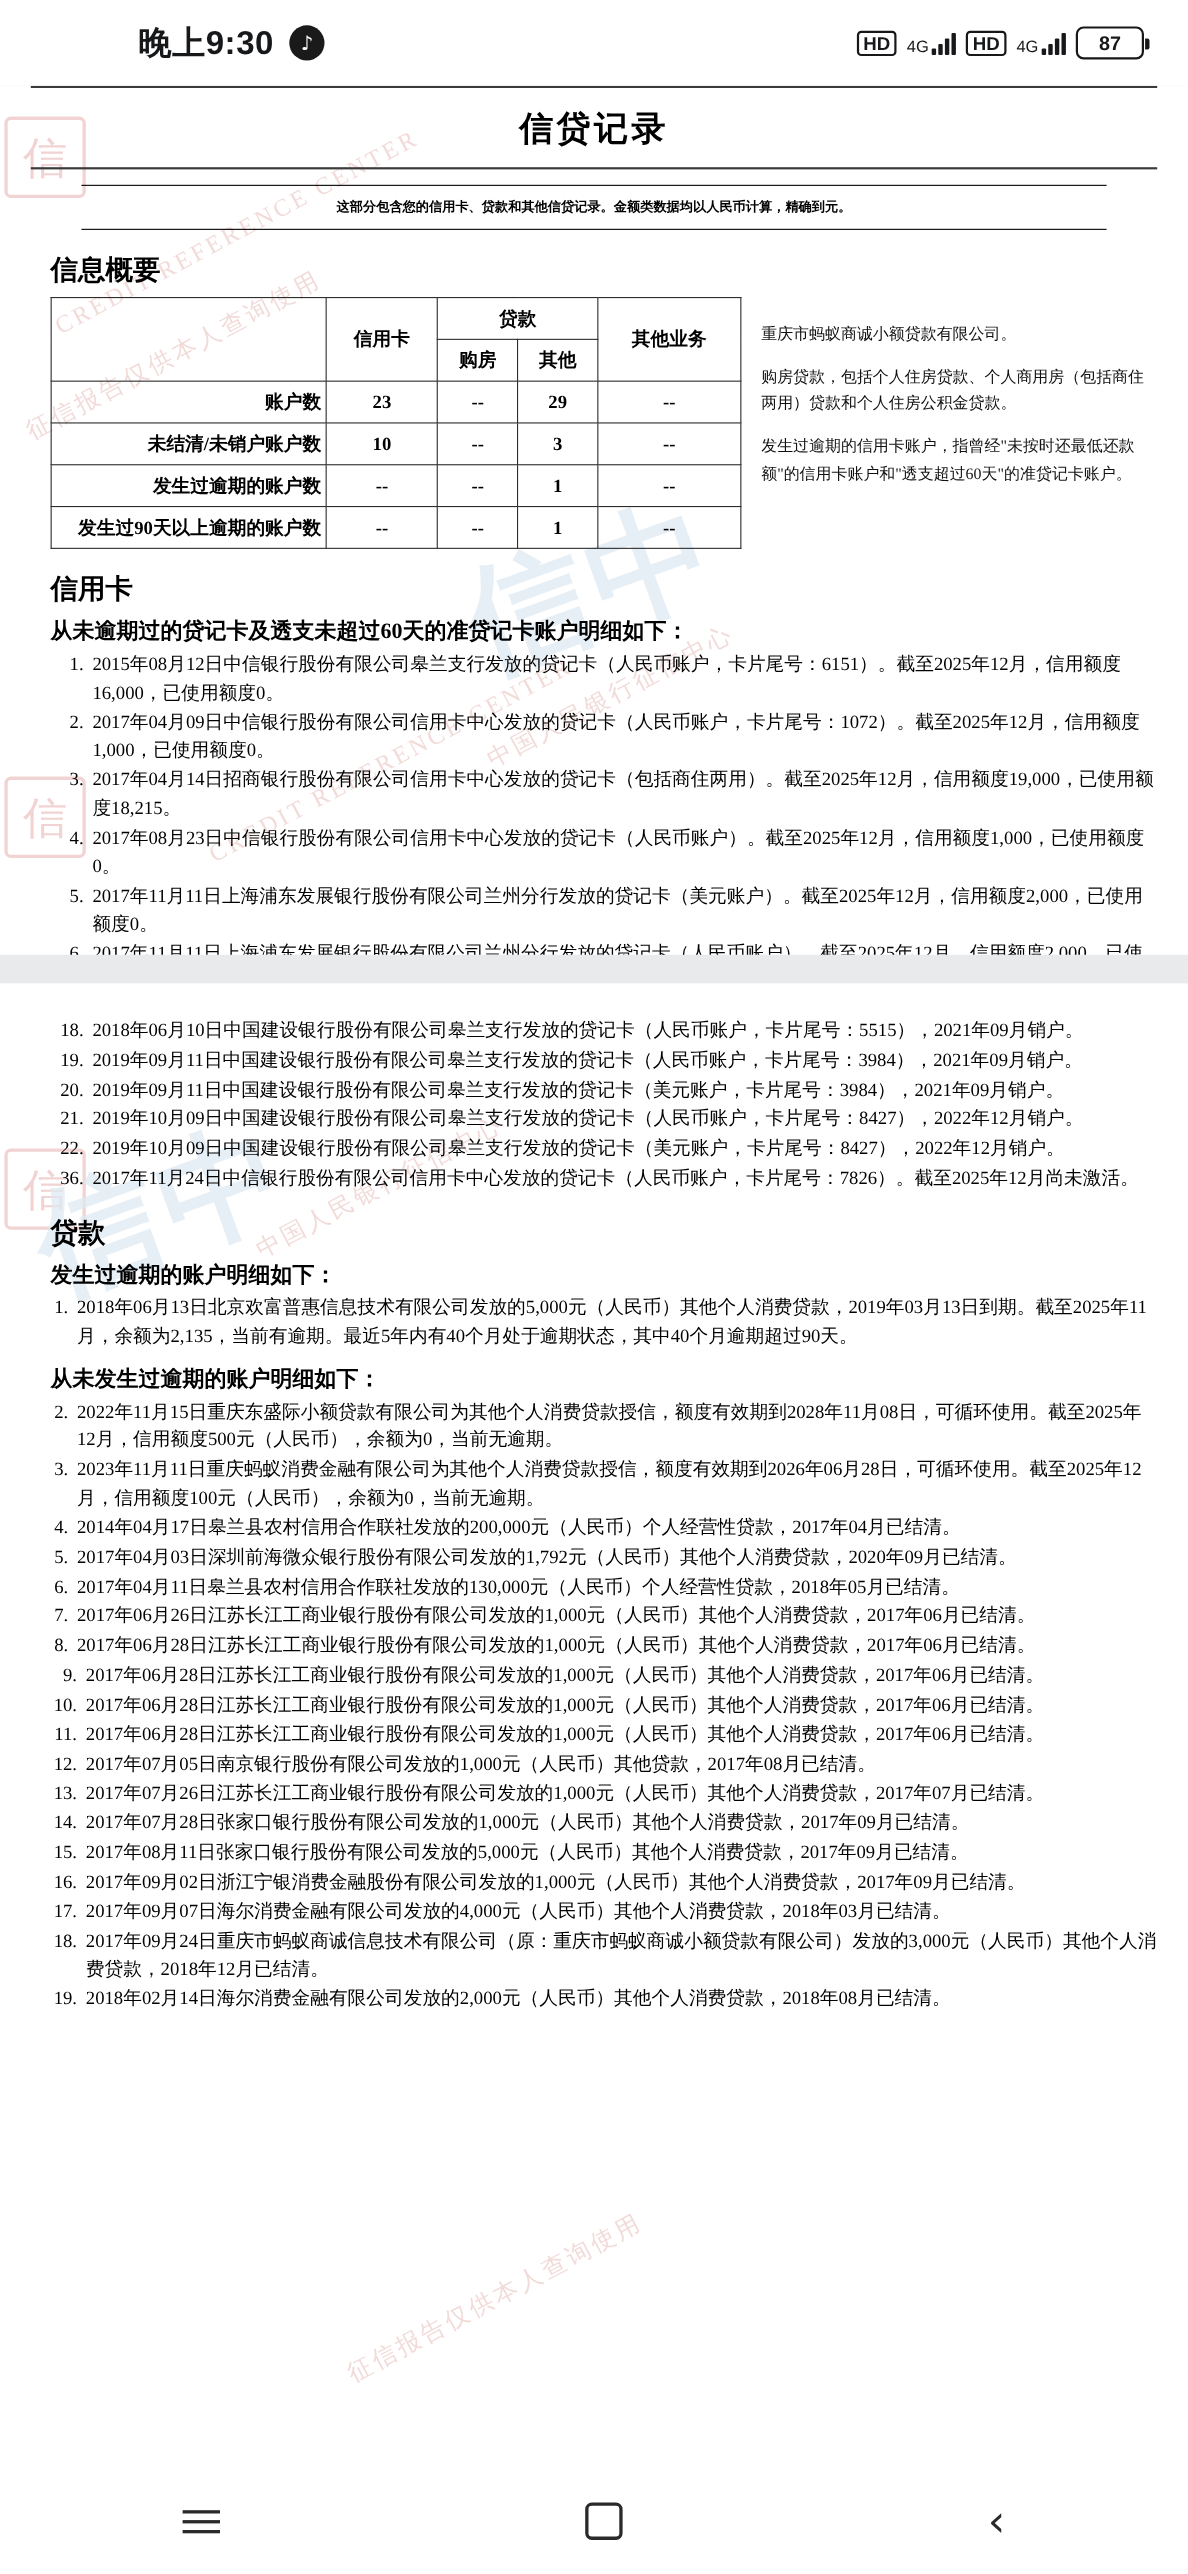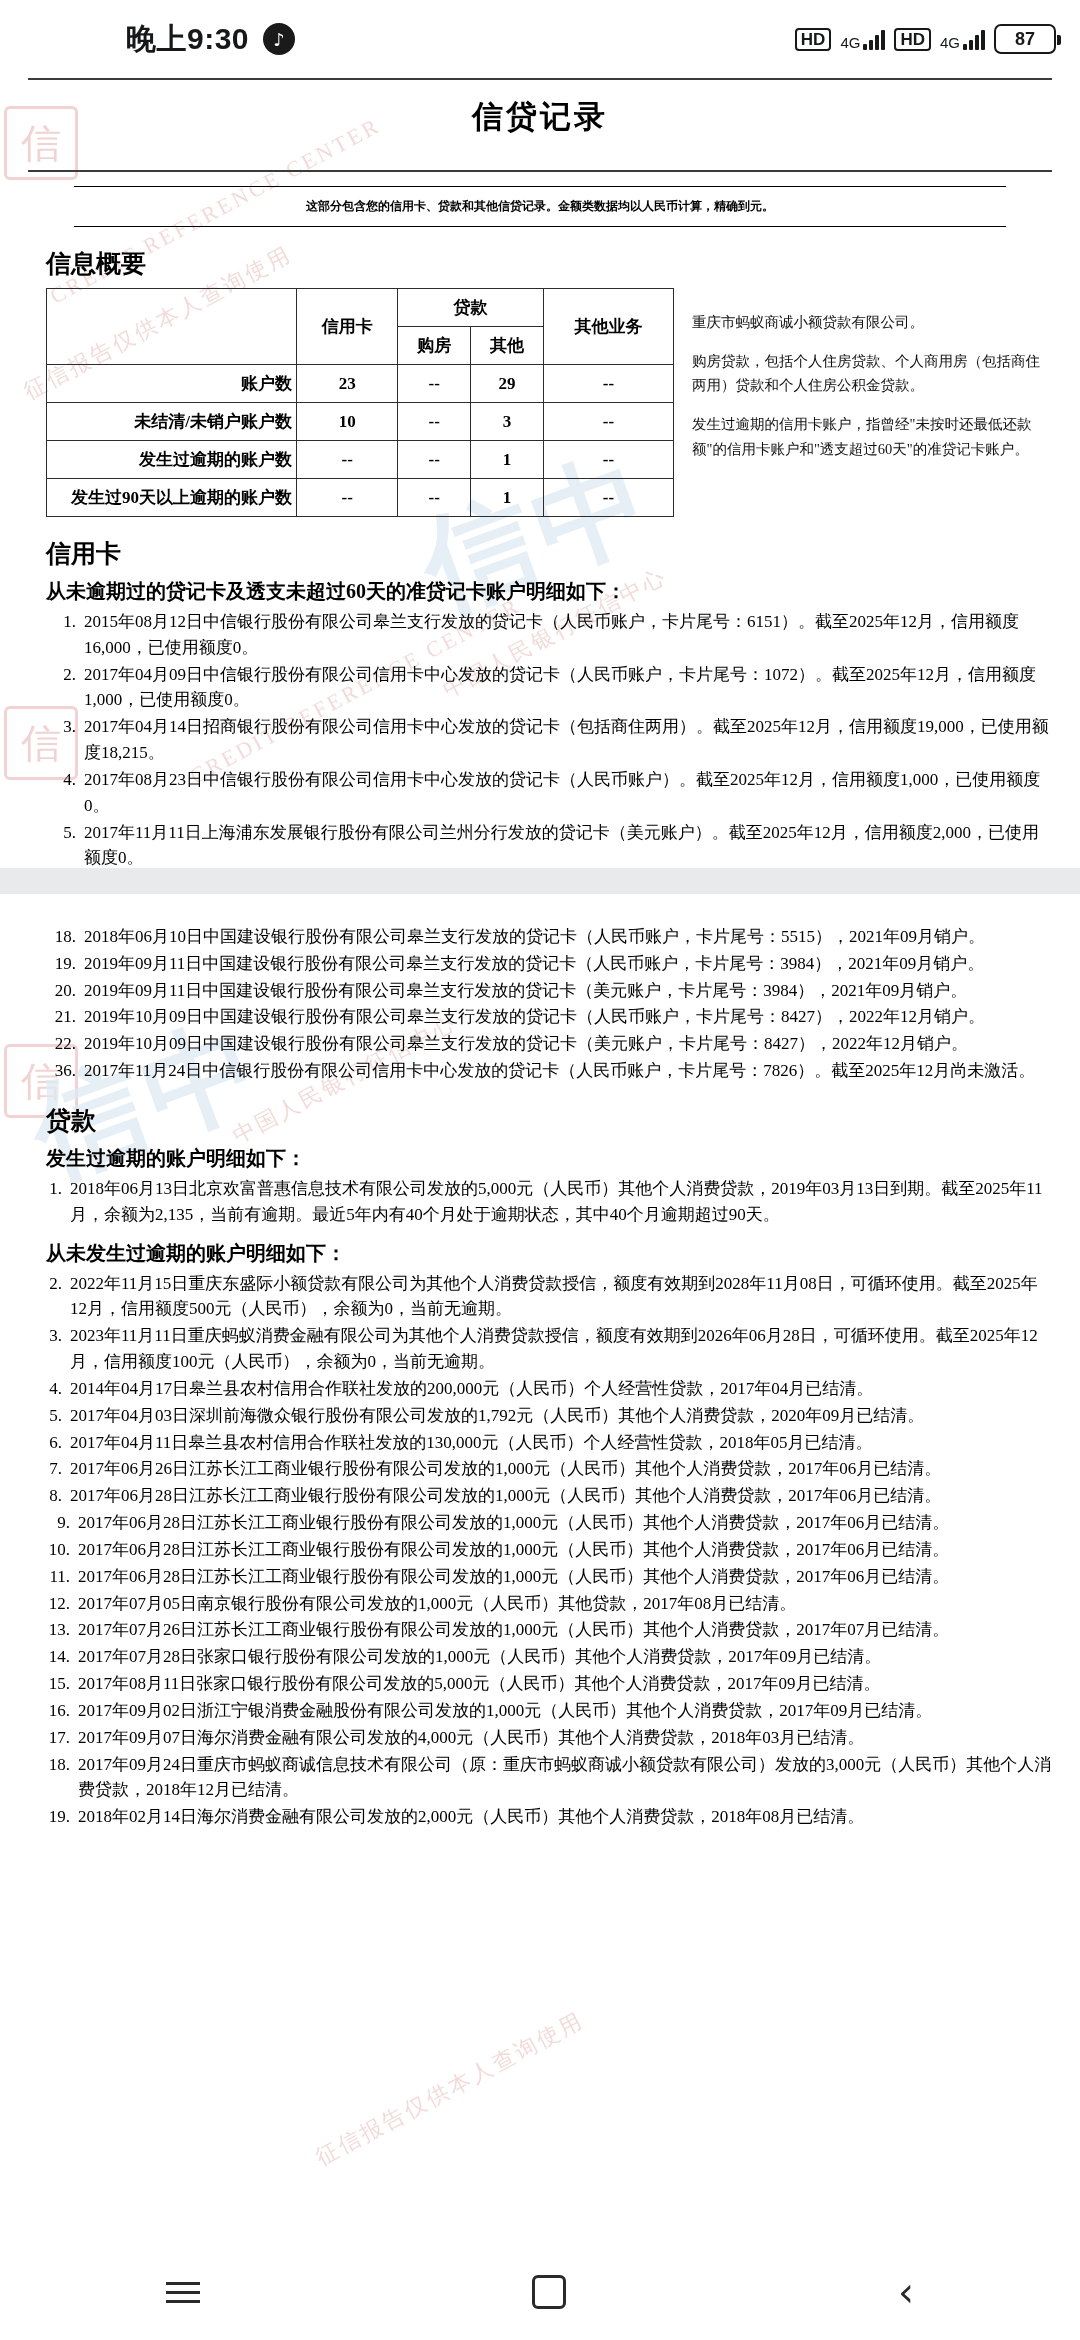--- a/index.html
+++ b/index.html
@@ -29,21 +29,21 @@
     letter-spacing: 0.5px;
   }
   .sb-music {
     width: 32px; height: 32px; border-radius: 50%;
     background: #1a1a1a; margin-left: 14px;
     display: flex; align-items: center; justify-content: center;
     color: #fff; font-size: 18px;
     font-family: "DejaVu Sans", sans-serif;
   }
   .sb-right {
-    position: absolute; right: 24px; top: 0; height: 78px;
+    position: absolute; right: 40px; top: 0; height: 78px;
     display: flex; align-items: center; gap: 9px;
     font-family: "Liberation Sans", sans-serif;
   }
   .sb-hd {
     font-size: 17px; font-weight: bold; color: #17181a;
     border: 2px solid #17181a; border-radius: 4px;
     padding: 0px 4px; line-height: 19px;
   }
   .sb-net { display: flex; align-items: flex-end; gap: 2px; }
   .sb-net .lbl { font-size: 15px; color: #17181a; margin-right: 1px; line-height: 14px;}
@@ -101,21 +101,21 @@
     pointer-events: none;
   }
 
   
   .rep-title {
     border-top: 2px solid #3b3b3b;
     border-bottom: 2px solid #3b3b3b;
     text-align: center;
     font-size: 31px;
     font-weight: bold;
-    padding: 16px 0 32px;
+    padding: 16px 0 14px;
     letter-spacing: 3px;
     position: relative;
     z-index: 2;
   }
   .rep-note {
     margin: 14px 46px 0;
     border-top: 1px solid #000;
     border-bottom: 1px solid #000;
     padding: 11px 8px;
     text-align: center;

